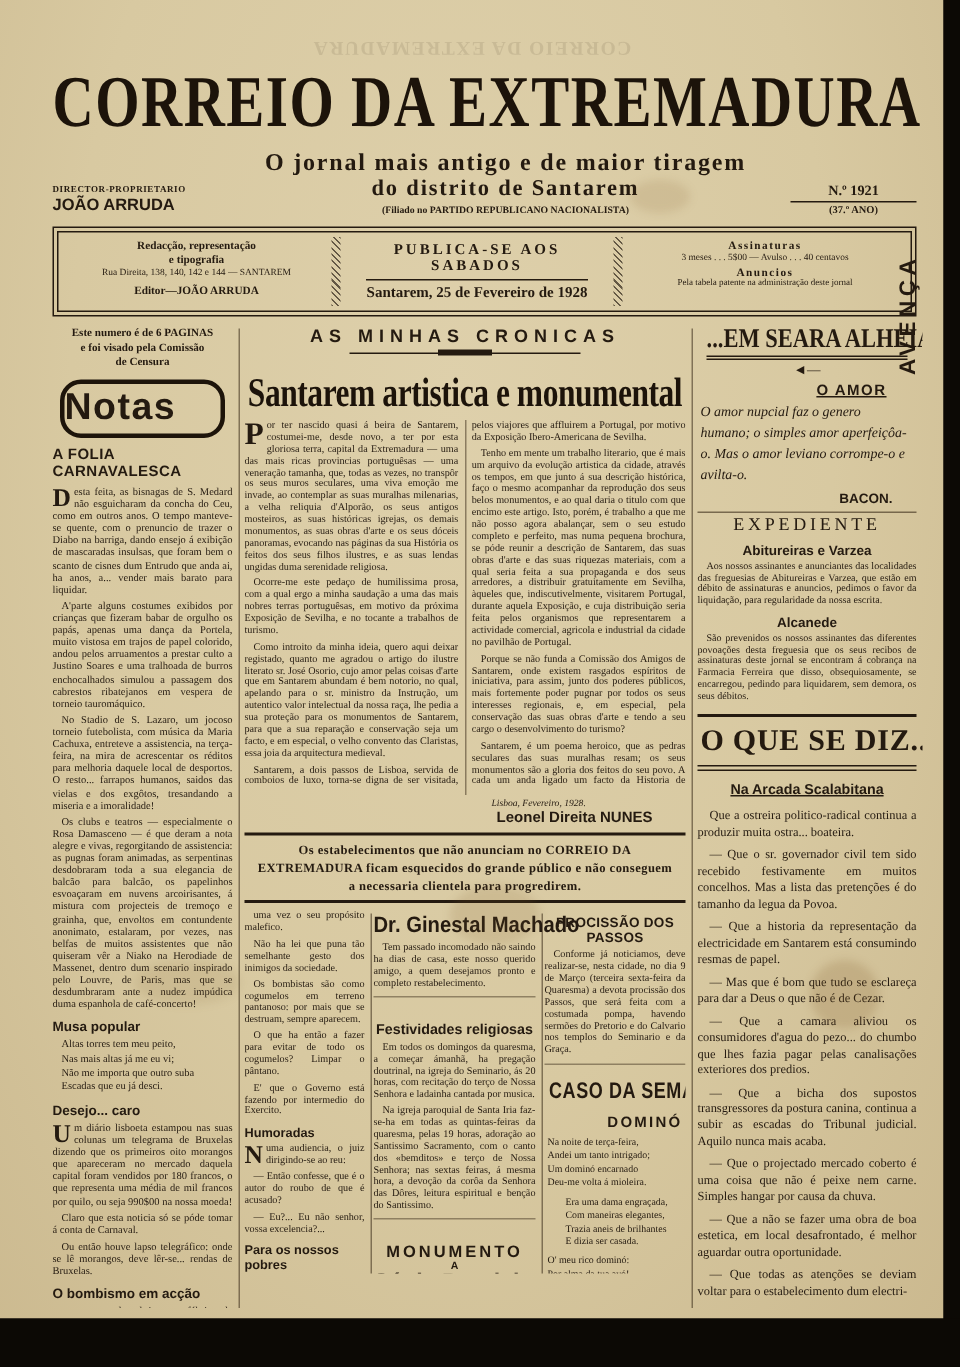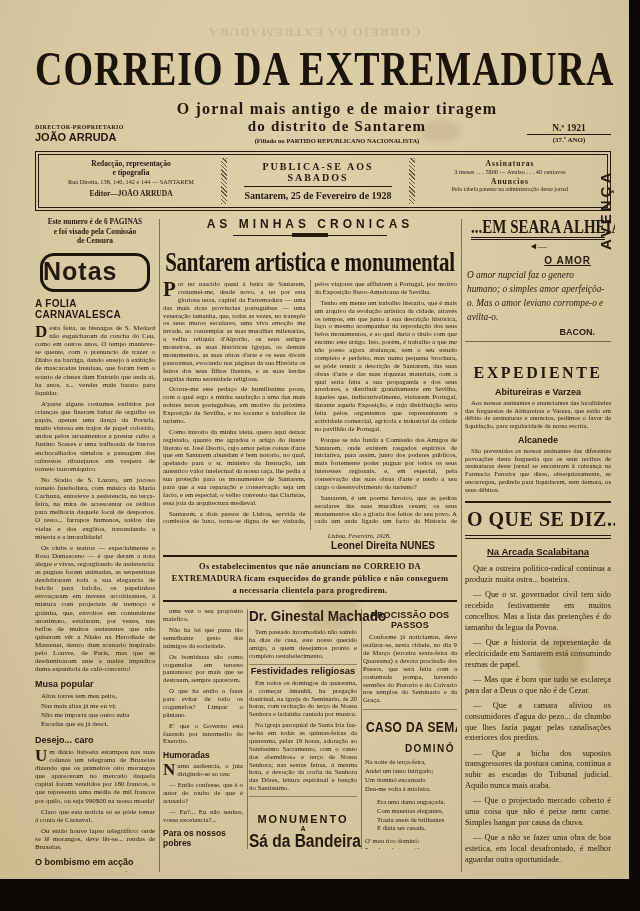--- a/index.html
+++ b/index.html
@@ -89,21 +89,21 @@
                font-weight:bold; font-size:10px; }
   .notice-band { border-top:2px solid #241a10; border-bottom:2px solid #241a10; margin:4px 0 5px;
                  padding:4px 8px; font-size:8.4px; font-weight:bold; text-align:center; line-height:1.4;
                  letter-spacing:.3px; }
   .sub-grid { display:grid; grid-template-columns:80px 6px 108px 6px 94px; height:242px; overflow:hidden; }
   .sub-grid p { font-size:6.8px; }
   .subhead { font-family:"Liberation Sans",sans-serif; font-weight:bold; font-size:8.5px; margin:5px 0 2px; }
   .ginestal { font-family:"Liberation Sans",sans-serif; font-weight:bold; font-size:13.5px; text-align:center;
               margin:2px 0 4px; transform:scaleY(1.1); white-space:nowrap; }
   .fest { font-family:"Liberation Sans",sans-serif; font-weight:bold; font-size:9.5px; text-align:center;
-          margin:4px 0 3px; border-top:1px solid rgba(55,40,22,.45); padding-top:0; }
+          margin:4px 0 3px; border-top:1px solid rgba(55,40,22,.45); padding-top:16px; }
   .monumento { text-align:center; font-family:"Liberation Sans",sans-serif; font-weight:bold;
                border-top:1px solid rgba(55,40,22,.45); margin-top:4px; padding:16px 0 2px; }
   .mon1 { font-size:11px; letter-spacing:2px; }
   .mon2 { font-size:7px; }
   .mon3 { font-size:15.5px; transform:scaleY(1.15); white-space:nowrap; }
   .procissao { font-family:"Liberation Sans",sans-serif; font-weight:bold; font-size:9px; text-align:center;
                margin:3px 0 3px; letter-spacing:.2px; }
   .caso-row { display:flex; align-items:center; gap:3px; margin-top:5px;
               border-top:1px solid rgba(55,40,22,.45); padding-top:5px; }
   .caso { font-family:"Liberation Sans",sans-serif; font-weight:bold; font-size:12px; letter-spacing:.4px;
@@ -116,22 +116,22 @@
   
   .seara { font-size:15px; font-weight:bold; text-align:center; white-space:nowrap;
            transform:scaleY(1.2); transform-origin:top center; height:20px; }
   .seara-u { border-bottom:3px double #241a10; margin:0 6px 2px; }
   .arrow-orn { text-align:center; font-size:9px; line-height:1; margin-bottom:4px; }
   .amor { font-weight:bold; font-size:10px; font-family:"Liberation Sans",sans-serif; text-align:right;
           margin:3px 20px 2px 0; text-decoration:underline; letter-spacing:1px; }
   .quote { font-size:9.3px; font-style:italic; line-height:1.5; margin:3px 2px 2px; text-align:left; }
   .bacon { text-align:right; font-weight:bold; font-size:9px; margin:1px 16px 4px 0;
            font-family:"Liberation Sans",sans-serif; }
-  .expediente { font-size:16px; font-weight:bold; text-align:center; letter-spacing:2.5px;
-                border-top:1px solid rgba(55,40,22,.6); margin-top:4px; padding-top:22px;
+  .expediente { font-size:12px; font-weight:normal; text-align:center; letter-spacing:2.5px;
+                border-top:1px solid rgba(55,40,22,.6); margin-top:4px; padding-top:0;
                 transform-origin:top center; }
   .rsub { font-weight:bold; font-size:9px; text-align:center; margin:5px 0 2px;
           font-family:"Liberation Sans",sans-serif; }
   .rsmall { font-size:6.7px; }
   .quesediz { font-size:20px; font-weight:bold; letter-spacing:.5px; margin:8px 0 2px; padding:5px 2px 4px;
               border-top:2px solid #241a10; border-bottom:4px double #241a10; white-space:nowrap; }
   .arcada { font-weight:bold; font-size:9.5px; text-align:center; text-decoration:underline;
             margin:7px 0 7px; font-family:"Liberation Sans",sans-serif; }
   .item { font-size:8.3px; line-height:1.3; margin-bottom:4.5px; text-indent:8px; }
 
@@ -309,20 +309,21 @@
         <h2 class="quesediz">O QUE SE DIZ...</h2>
         <h4 class="arcada">Na Arcada Scalabitana</h4>
         <p class="item">Que a ostreira politico-radical continua a produzir muita ostra... boateira.</p>
         <p class="item">— Que o sr. governador civil tem sido recebido festivamente em muitos concelhos. Mas a lista das pretenções é do tamanho da legua da Povoa.</p>
         <p class="item">— Que a historia da representação da electricidade em Santarem está consumindo resmas de papel.</p>
         <p class="item">— Mas que é bom que tudo se esclareça para dar a Deus o que não é de Cezar.</p>
         <p class="item">— Que a camara aliviou os consumidores d'agua do pezo... do chumbo que lhes fazia pagar pelas canalisações exteriores dos predios.</p>
         <p class="item">— Que a bicha dos supostos transgressores da postura canina, continua a subir as escadas do Tribunal judicial. Aquilo nunca mais acaba.</p>
         <p class="item">— Que o projectado mercado coberto é uma coisa que não é peixe nem carne. Simples hangar por causa da chuva.</p>
         <p class="item">— Que a não se fazer uma obra de boa estetica, em local desafrontado, é melhor aguardar outra oportunidade.</p>
+        <p class="item">— Que todas as atenções se deviam voltar para o estabelecimento dum electri-</p>
       </section>
     </main>
 
     <div class="stain s1"></div>
     <div class="stain s2"></div>
     <div class="stain s3"></div>
     <div class="stain s4"></div>
   </div>
 
   <div class="black-right"></div>

